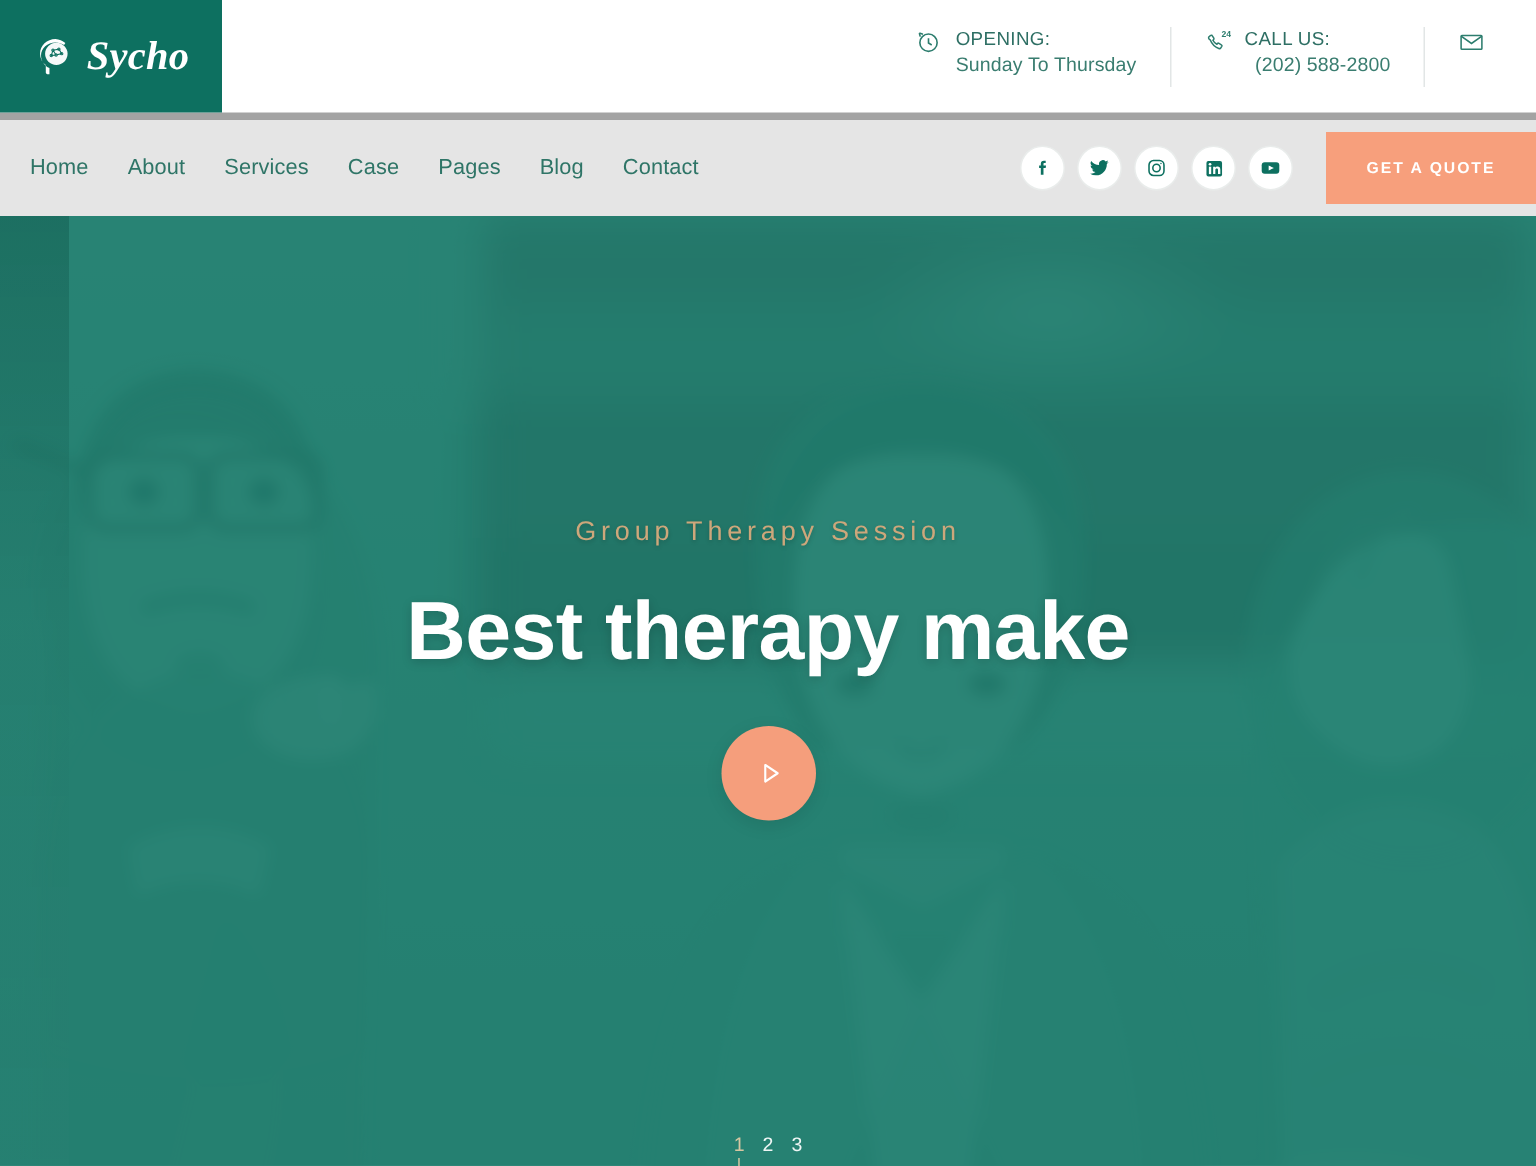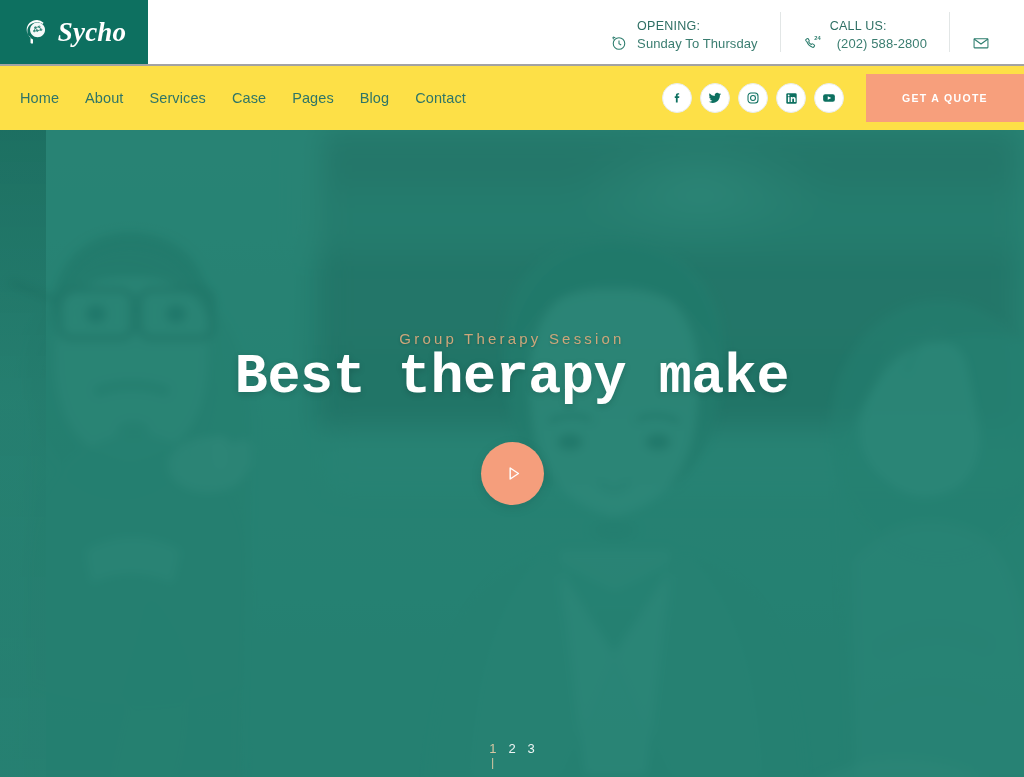--- a/index.html
+++ b/index.html
@@ -6,25 +6,25 @@
   html, body {
     width: 1024px; height: 777px;
     overflow: hidden;
     font-family: "Liberation Sans", sans-serif;
     background: #ffffff;
   }
 
   
   .topbar {
     position: relative;
-    height: 66px;
+    height: 80px;
     background: #ffffff;
     display: flex;
     align-items: stretch;
-    border-bottom: 2px solid #a3a3a3;
+    border-bottom: 5px solid #a3a3a3;
   }
   .logo-block {
     width: 148px;
     background: #0d7060;
     display: flex;
     align-items: center;
     justify-content: center;
     gap: 6px;
     flex: 0 0 148px;
   }
@@ -41,21 +41,21 @@
 
   .topinfo {
     flex: 1;
     display: flex;
     align-items: center;
     justify-content: flex-end;
     padding-right: 12px;
   }
   .info-item {
     display: flex;
-    align-items: flex-end;
+    align-items: flex-start;
     gap: 9px;
     padding: 0 22px;
     height: 40px;
   }
   .info-item + .info-item { border-left: 1px solid #e2e6e6; }
   .info-icon { width: 18px; height: 18px; flex: 0 0 18px; margin-top: 1px; color: #2d7d6e; }
   .info-icon svg { display: block; }
   .info-txt { display: flex; flex-direction: column; line-height: 1.34; }
   .info-label {
     font-size: 12.5px;
@@ -69,21 +69,21 @@
     letter-spacing: 0.1px;
     padding-left: 0px;
   }
   .info-item.call .info-value,
   .info-item.email .info-value { padding-left: 7px; }
 
   
   .navbar {
     position: relative;
     height: 64px;
-    background: #fde047;
+    background: #e5e5e5;
     display: flex;
     align-items: center;
     padding: 0 0 0 20px;
     box-shadow: 0 1px 3px rgba(0,0,0,0.04);
   }
   .menu { display: flex; align-items: center; gap: 0px; }
   .menu-item {
     font-size: 14.5px;
     color: #2f7567;
     padding: 6px 13px;
@@ -104,21 +104,21 @@
     width: 30px; height: 30px;
     border-radius: 50%;
     border: 1px solid #e9eceb;
     display: flex; align-items: center; justify-content: center;
     color: #0d7060;
     cursor: pointer;
     background: #fff;
   }
   .soc svg { display: block; }
   .quote-btn {
-    width: 158px;
+    width: 140px;
     height: 48px;
     background: #f79f7c;
     color: #ffffff;
     border: none;
     font-size: 10.5px;
     font-weight: bold;
     letter-spacing: 1.3px;
     cursor: pointer;
     font-family: "Liberation Sans", sans-serif;
   }
@@ -148,29 +148,29 @@
 
   .hero-content {
     position: absolute;
     left: 0; right: 0; top: 0; bottom: 0;
     display: flex;
     flex-direction: column;
     align-items: center;
     padding-top: 200px;
   }
   .hero-sub {
-    font-size: 15px;
+    font-size: 18px;
     color: #cda77b;
     letter-spacing: 3.2px;
     font-weight: 500;
-    margin-bottom: 2px;
+    margin-bottom: 26px;
     text-shadow: 0 1px 3px rgba(0,0,0,0.18);
   }
   .hero-title {
-    font-family: Liberation Mono, monospace;
+    font-family: Liberation Sans, sans-serif;
     font-weight: bold;
     color: #ffffff;
     font-size: 55px;
     line-height: 1.07;
     text-align: center;
     letter-spacing: -0.4px;
     text-shadow: 0 2px 7px rgba(0,0,0,0.16);
     white-space: nowrap;
   }
   .play-wrap { margin-top: 34px; }

